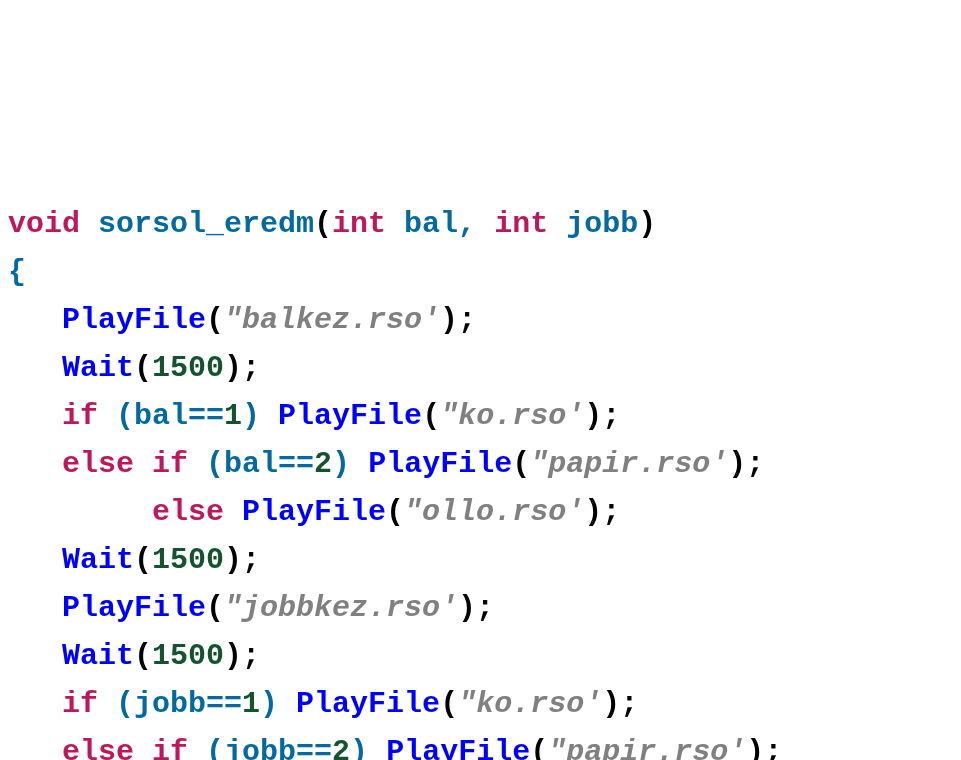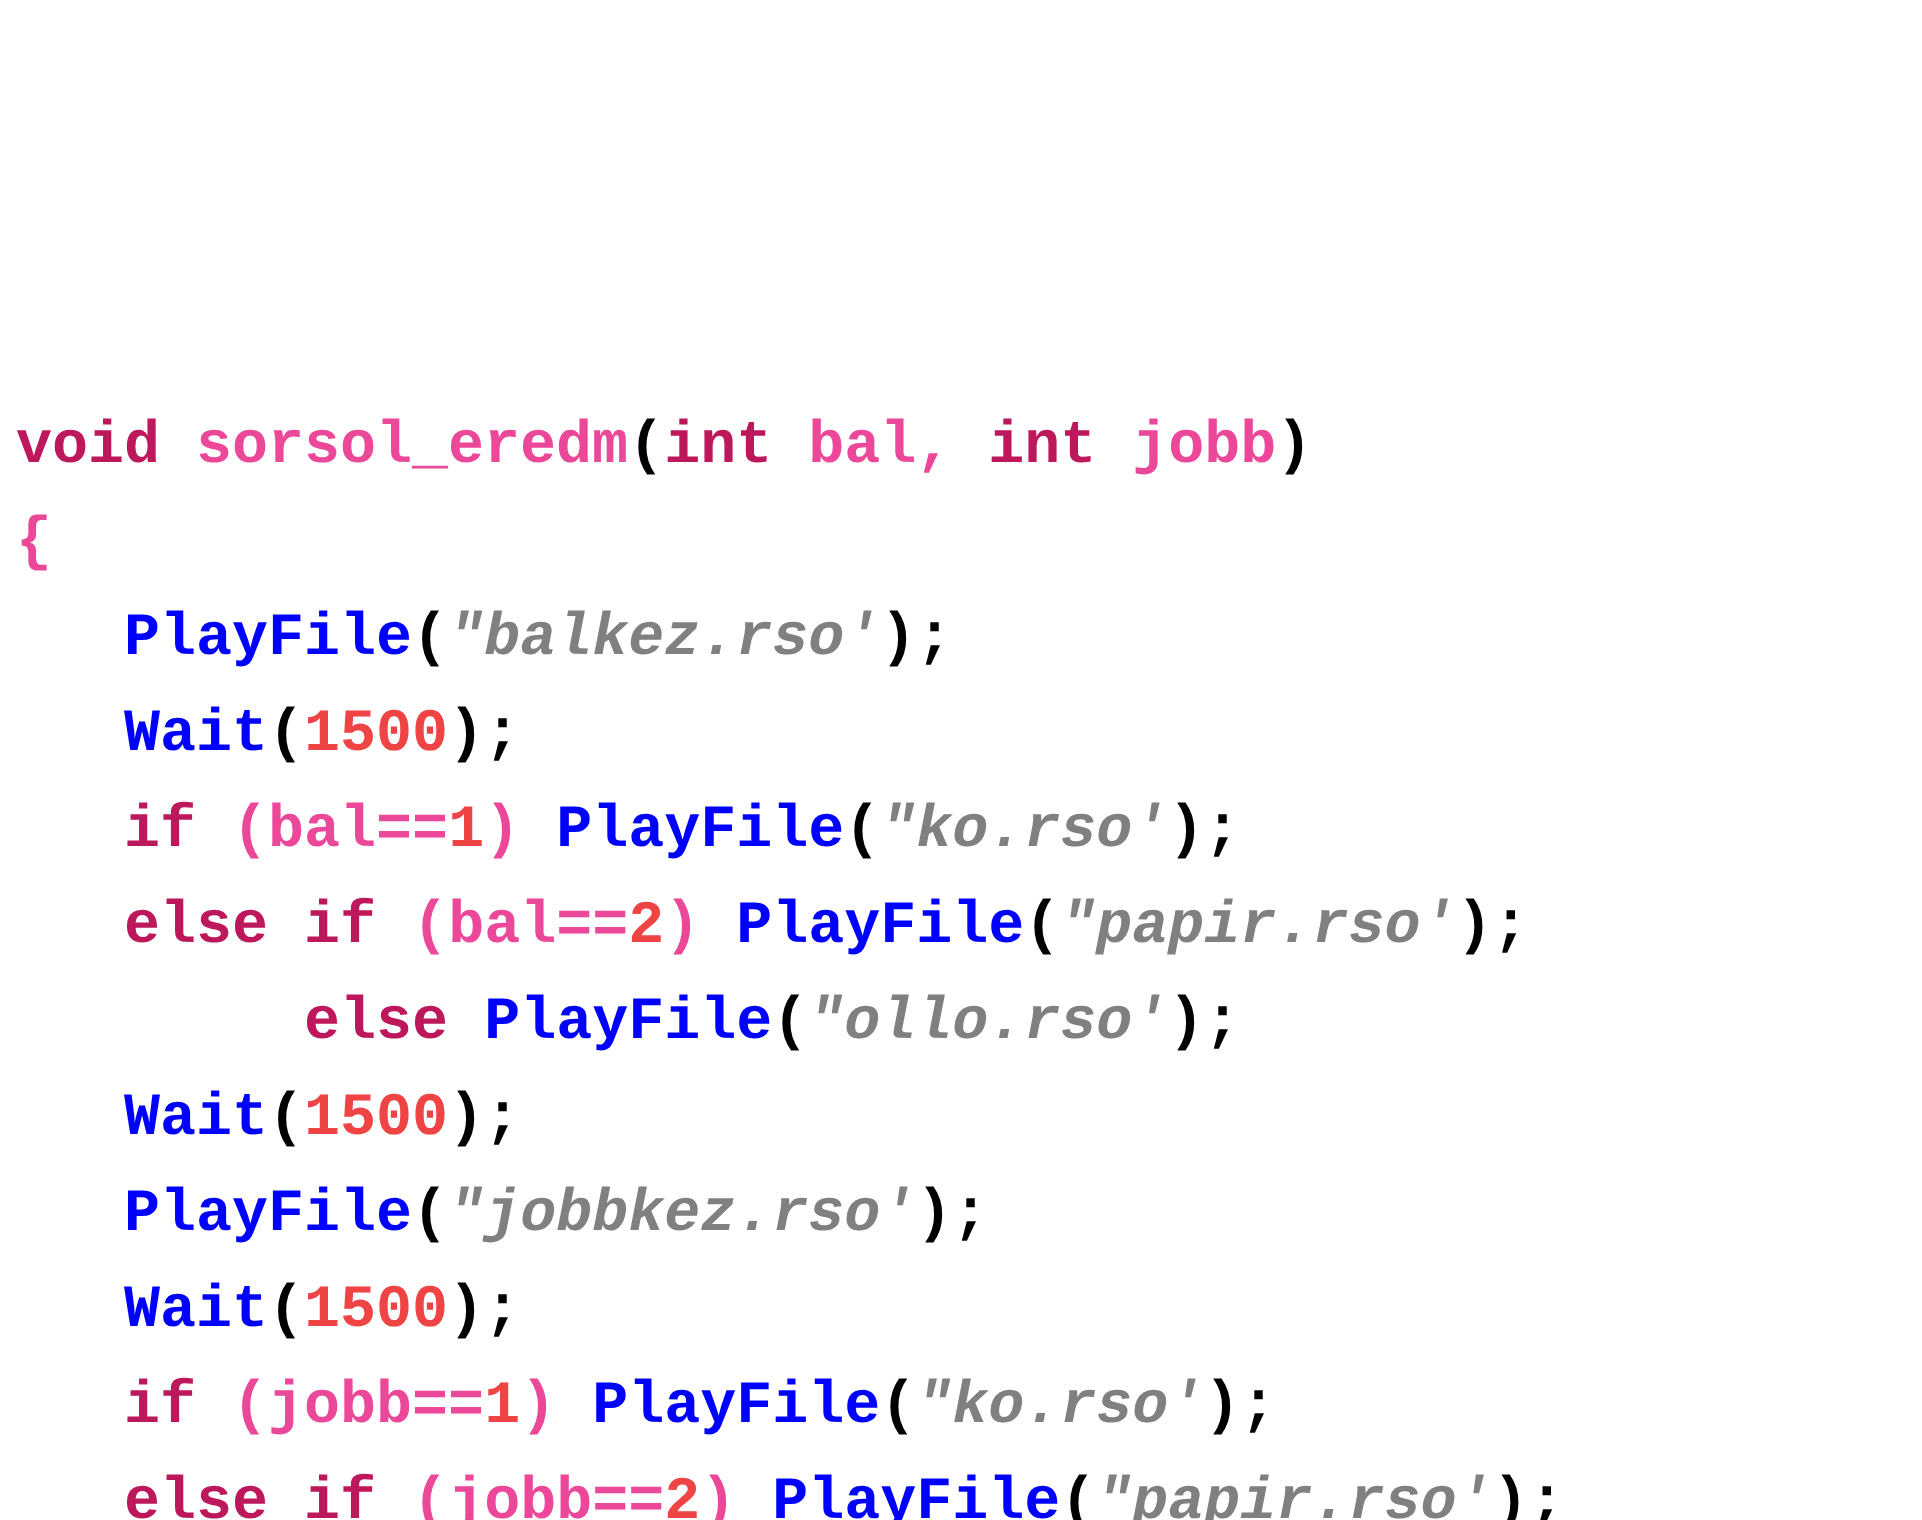--- a/index.html
+++ b/index.html
@@ -6,25 +6,25 @@
     margin: 0;
     padding: 8px;
     background: #ffffff;
     font-family: "Courier New", Courier, monospace;
     font-size: 30px;
     line-height: 1.6;
     white-space: pre;
     color: #000000;
   }
   .kw { color: #be185d; font-weight: bold; }
-  .plain { color: #ec4899; font-weight: bold; }
+  .plain { color: #0369a1; font-weight: bold; }
   .func { color: #0000ff; font-weight: bold; }
   .paren { color: #000000; font-weight: bold; }
   .str { color: #808080; font-style: italic; font-weight: bold; }
-  .num { color: #ef4444; font-weight: bold; }
+  .num { color: #14532d; font-weight: bold; }
   .line { display: block; }
 </style>
 </head>
 <body>
 
 
 
 <div><span class="line"><span class="kw">void</span><span class="plain"> sorsol_eredm</span><span class="paren">(</span><span class="kw">int</span><span class="plain"> bal, </span><span class="kw">int</span><span class="plain"> jobb</span><span class="paren">)</span></span><span class="line"><span class="plain">{</span></span><span class="line"><span>   </span><span class="func">PlayFile</span><span class="paren">(</span><span class="str">"balkez.rso'</span><span class="paren">);</span></span><span class="line"><span>   </span><span class="func">Wait</span><span class="paren">(</span><span class="num">1500</span><span class="paren">);</span></span><span class="line"><span>   </span><span class="kw">if</span><span class="plain"> (bal==</span><span class="num">1</span><span class="plain">) </span><span class="func">PlayFile</span><span class="paren">(</span><span class="str">"ko.rso'</span><span class="paren">);</span></span><span class="line"><span>   </span><span class="kw">else</span><span> </span><span class="kw">if</span><span class="plain"> (bal==</span><span class="num">2</span><span class="plain">) </span><span class="func">PlayFile</span><span class="paren">(</span><span class="str">"papir.rso'</span><span class="paren">);</span></span><span class="line"><span>        </span><span class="kw">else</span><span> </span><span class="func">PlayFile</span><span class="paren">(</span><span class="str">"ollo.rso'</span><span class="paren">);</span></span><span class="line"><span>   </span><span class="func">Wait</span><span class="paren">(</span><span class="num">1500</span><span class="paren">);</span></span><span class="line"><span>   </span><span class="func">PlayFile</span><span class="paren">(</span><span class="str">"jobbkez.rso'</span><span class="paren">);</span></span><span class="line"><span>   </span><span class="func">Wait</span><span class="paren">(</span><span class="num">1500</span><span class="paren">);</span></span><span class="line"><span>   </span><span class="kw">if</span><span class="plain"> (jobb==</span><span class="num">1</span><span class="plain">) </span><span class="func">PlayFile</span><span class="paren">(</span><span class="str">"ko.rso'</span><span class="paren">);</span></span><span class="line"><span>   </span><span class="kw">else</span><span> </span><span class="kw">if</span><span class="plain"> (jobb==</span><span class="num">2</span><span class="plain">) </span><span class="func">PlayFile</span><span class="paren">(</span><span class="str">"papir.rso'</span><span class="paren">);</span></span></div>
 
 

